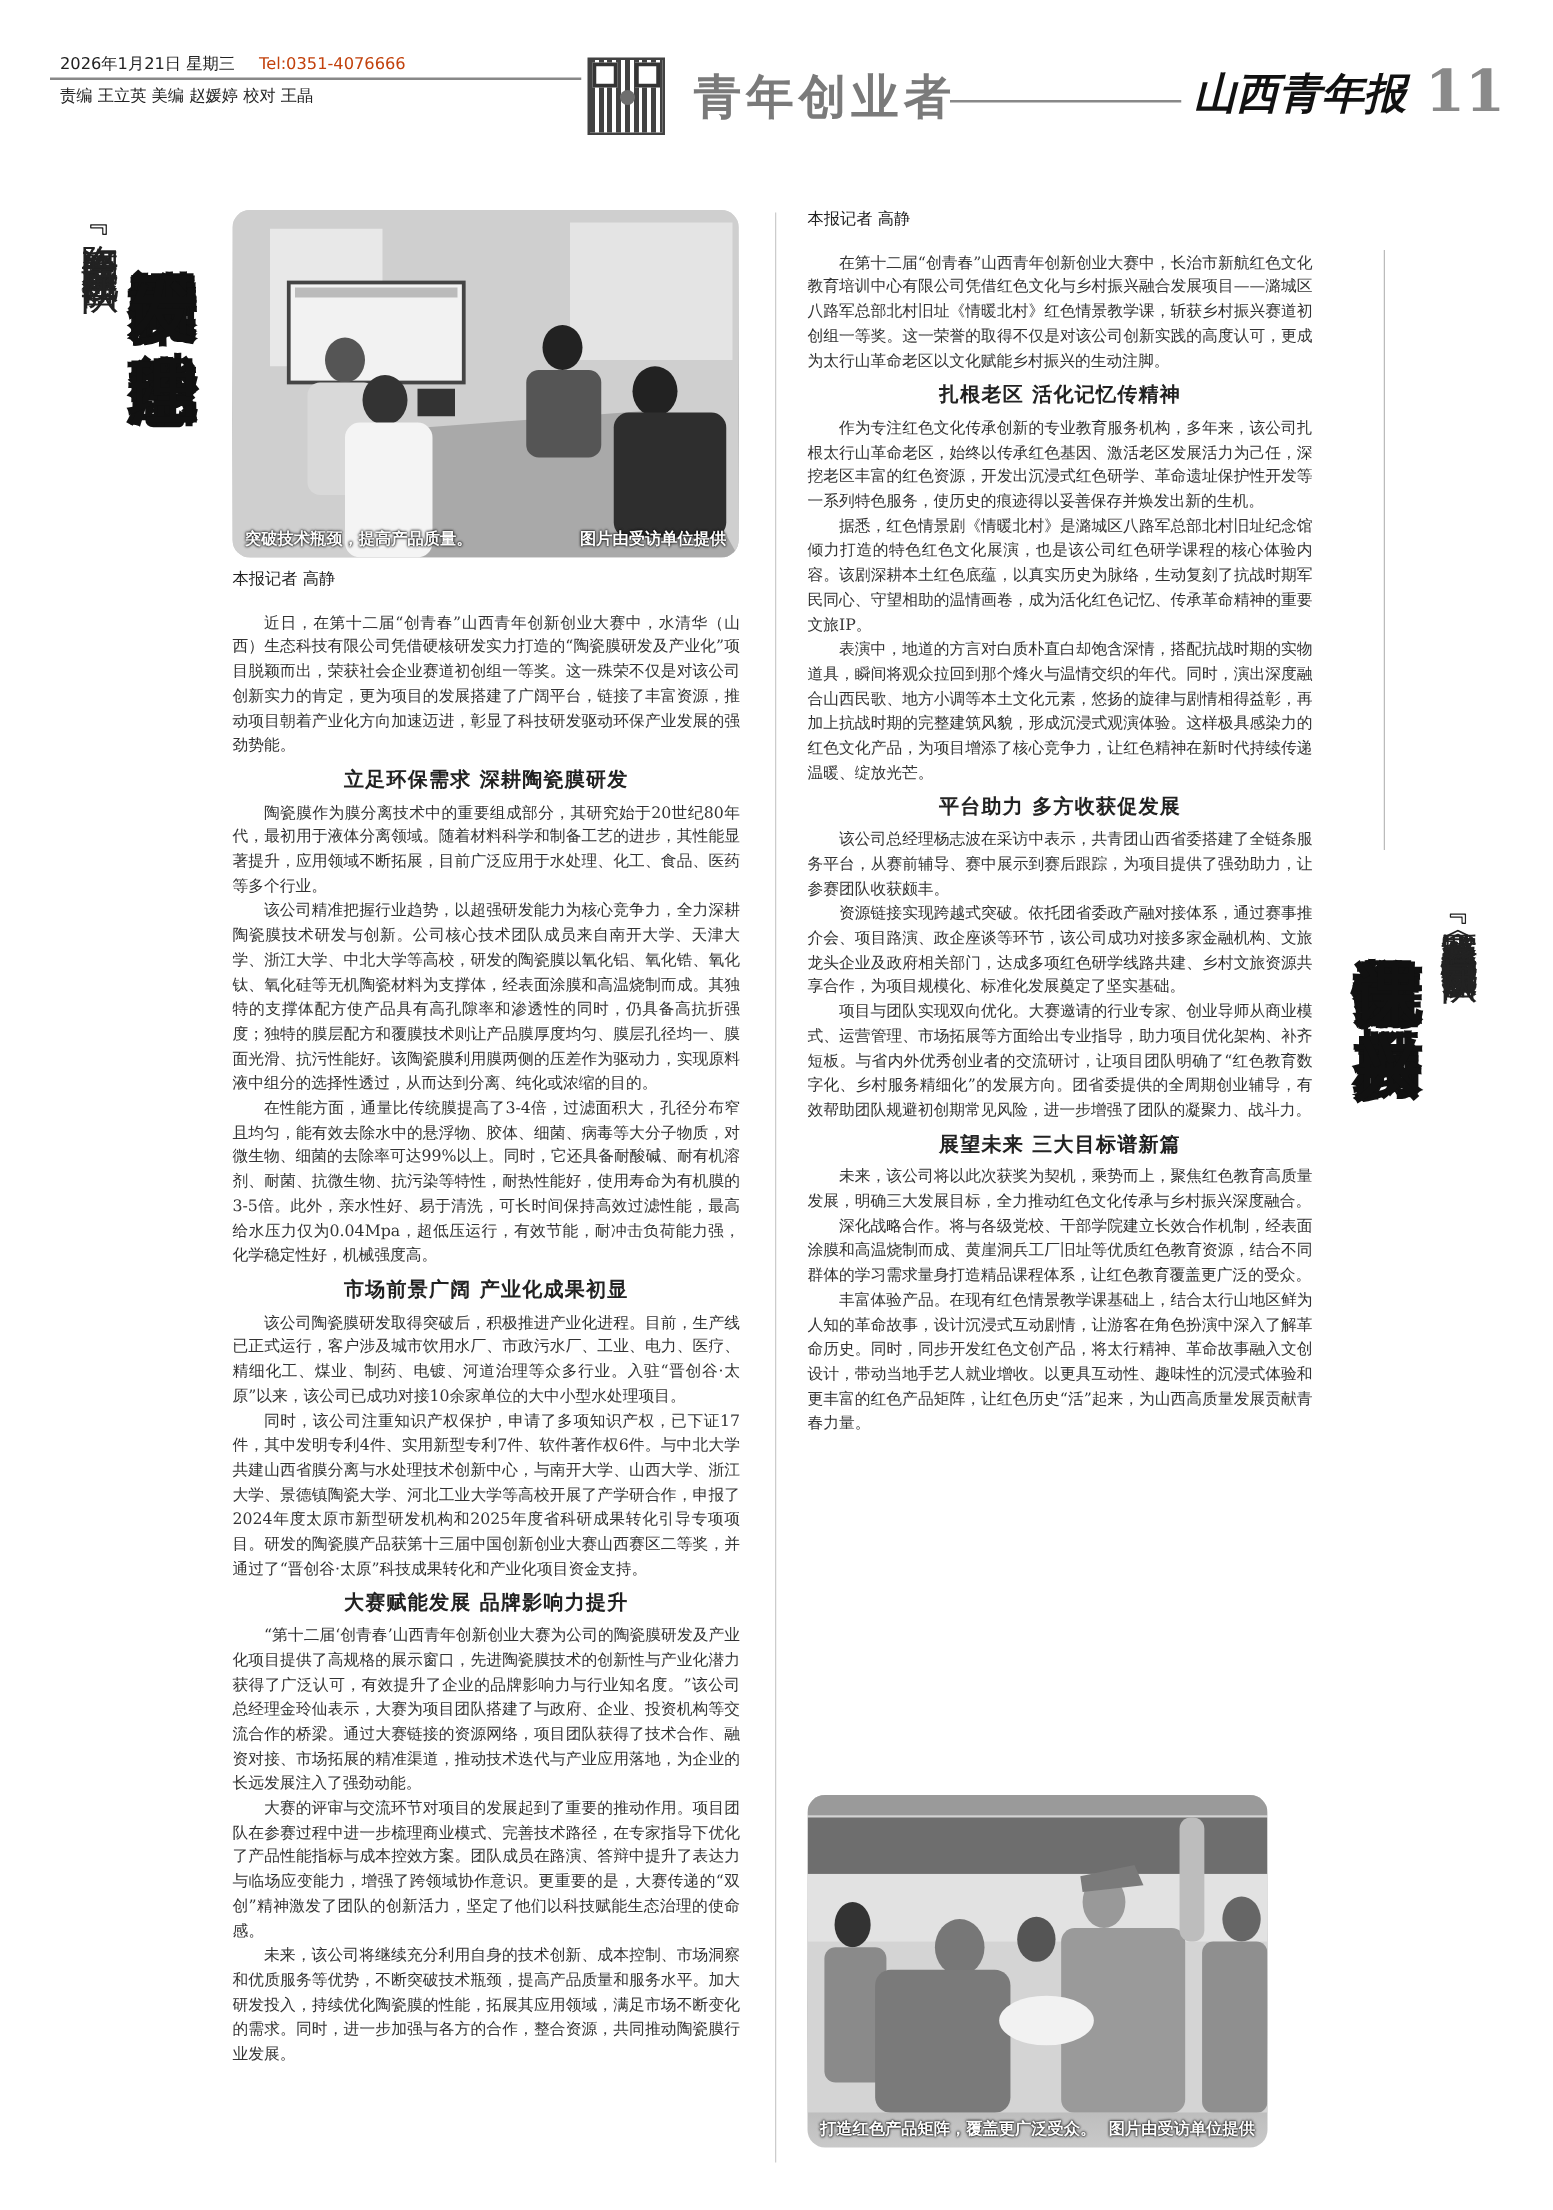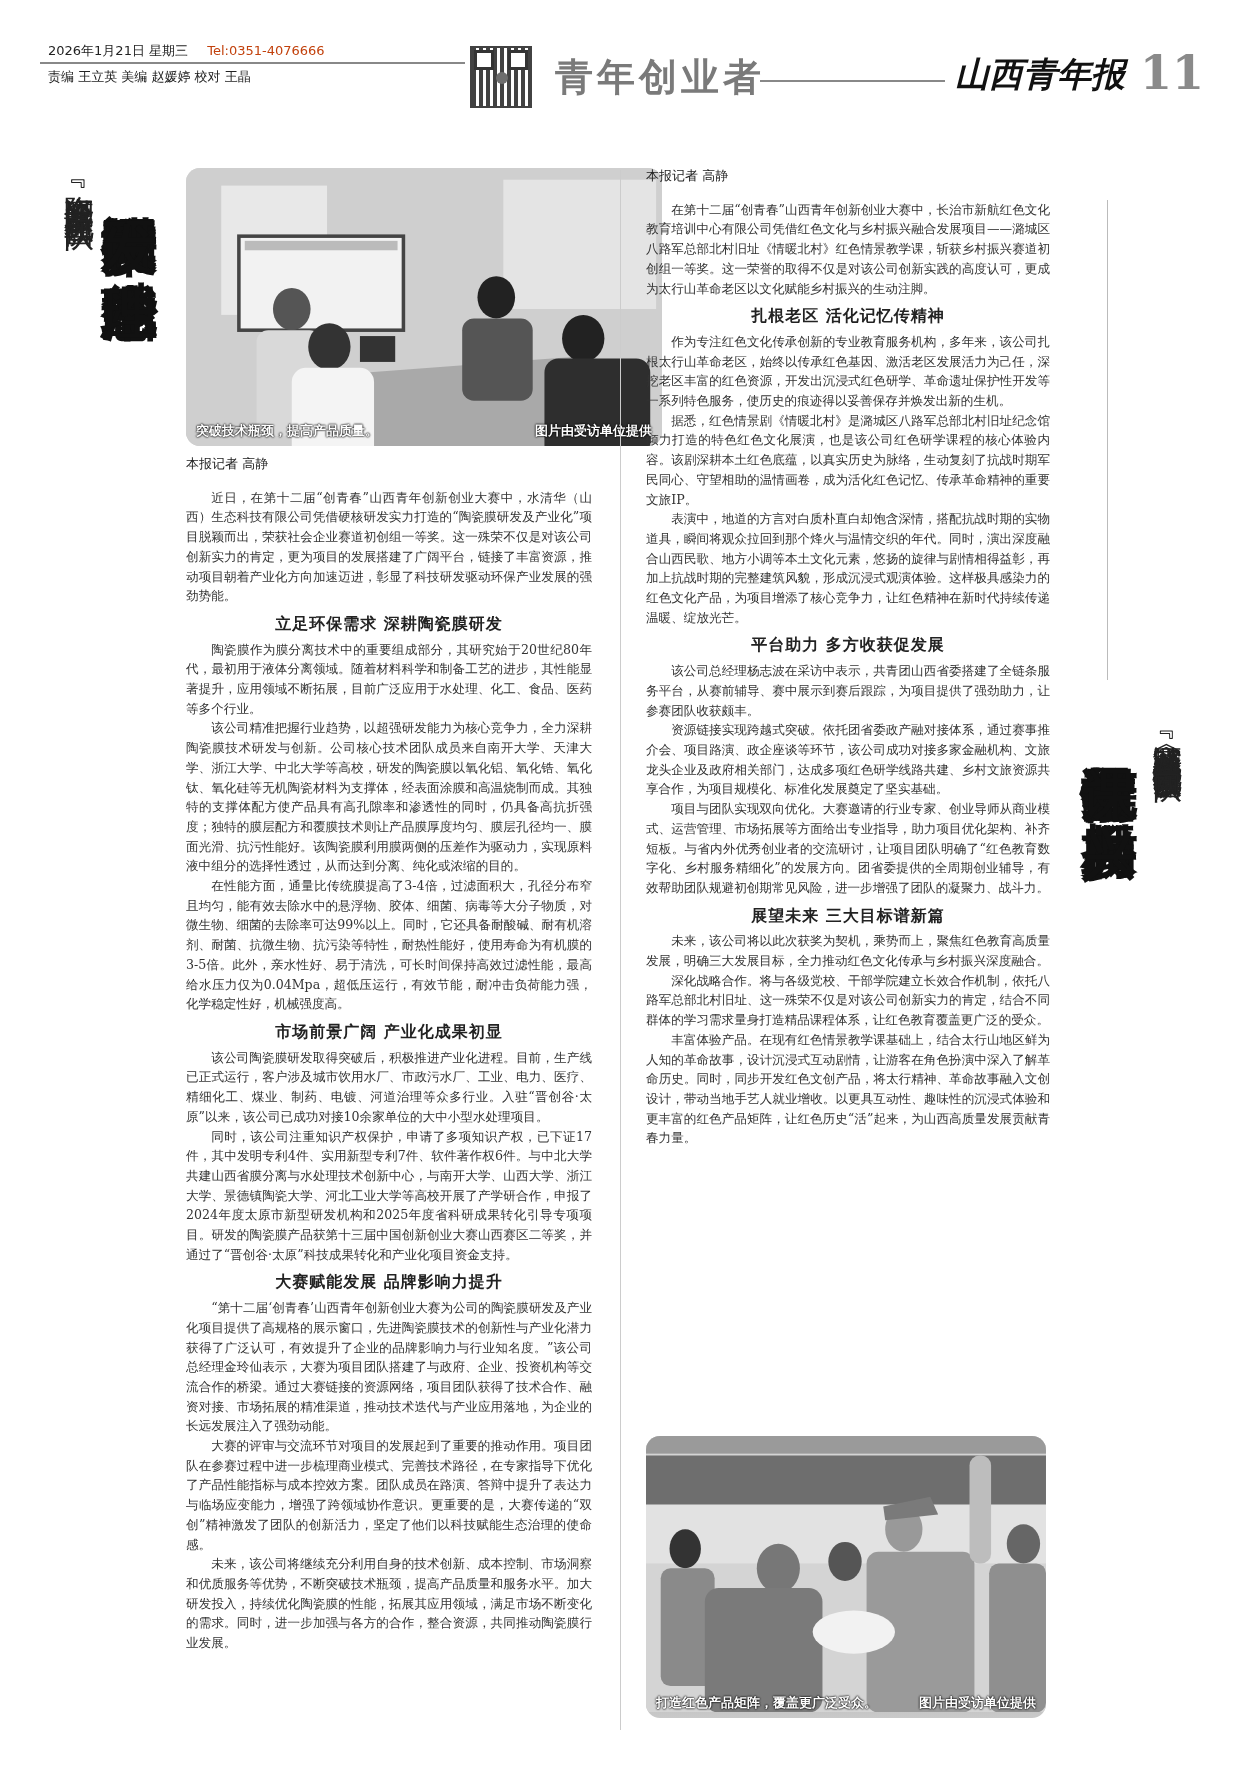--- a/index.html
+++ b/index.html
@@ -22,22 +22,22 @@
   
   .vtitle { writing-mode:vertical-rl; font-weight:bold; color:#111; font-family:"DejaVu Serif",serif; }
   .vt-left-main { left:100px; top:170px; font-size:56px; line-height:62px; letter-spacing:1px; }
   .vt-left-sub { left:58px; top:170px; font-size:30px; color:#222; font-weight:normal; letter-spacing:2px; }
   .vt-right-main { left:1080px; top:722px; font-size:56px; line-height:62px; letter-spacing:0px; }
   .vt-right-sub { left:1148px; top:722px; font-size:29px; color:#222; font-weight:normal; letter-spacing:1px; }
   .vrule { left:1107px; top:200px; width:1px; height:480px; background:#bbb; }
   .col-rule { left:620px; top:170px; width:1px; height:1560px; background:#ccc; }
   
   .photo { border-radius:14px; overflow:hidden; background:linear-gradient(180deg,#d8d8d8 0%,#bcbcbc 35%,#9a9a9a 60%,#c9c9c9 100%); }
-  .photo1 { left:186px; top:168px; width:476px; height:278px; }
-  .photo2 { left:646px; top:1436px; width:400px; height:282px; }
+  .photo1 { left:186px; top:168px; width:405px; height:278px; }
+  .photo2 { left:646px; top:1436px; width:368px; height:282px; }
   .photo .scene { position:absolute; inset:0; }
   .photo .cap { position:absolute; bottom:6px; left:10px; right:10px; display:flex; justify-content:space-between; font-family:"DejaVu Sans",sans-serif; font-size:13px; font-weight:bold; color:#fff; text-shadow:0 0 2px #000,0 0 2px #000; }
   
   .byline { font-family:"DejaVu Sans","Liberation Sans",sans-serif; font-size:13px; color:#222; }
   .article { font-size:12.6px; line-height:19.7px; color:#333; text-align:justify; }
   .article p { margin:0; text-indent:2em; }
   .article h3 { margin:8px 0 6px; font-size:16px; text-align:center; font-weight:bold; color:#222; letter-spacing:1px; }
   .artL { left:186px; top:196px; width:406px; }
   .artR { left:646px; top:196px; width:404px; }
 </style>
@@ -109,21 +109,21 @@
   <h3>扎根老区 活化记忆传精神</h3>
   <p>作为专注红色文化传承创新的专业教育服务机构，多年来，该公司扎根太行山革命老区，始终以传承红色基因、激活老区发展活力为己任，深挖老区丰富的红色资源，开发出沉浸式红色研学、革命遗址保护性开发等一系列特色服务，使历史的痕迹得以妥善保存并焕发出新的生机。</p>
   <p>据悉，红色情景剧《情暖北村》是潞城区八路军总部北村旧址纪念馆倾力打造的特色红色文化展演，也是该公司红色研学课程的核心体验内容。该剧深耕本土红色底蕴，以真实历史为脉络，生动复刻了抗战时期军民同心、守望相助的温情画卷，成为活化红色记忆、传承革命精神的重要文旅IP。</p>
   <p>表演中，地道的方言对白质朴直白却饱含深情，搭配抗战时期的实物道具，瞬间将观众拉回到那个烽火与温情交织的年代。同时，演出深度融合山西民歌、地方小调等本土文化元素，悠扬的旋律与剧情相得益彰，再加上抗战时期的完整建筑风貌，形成沉浸式观演体验。这样极具感染力的红色文化产品，为项目增添了核心竞争力，让红色精神在新时代持续传递温暖、绽放光芒。</p>
   <h3>平台助力 多方收获促发展</h3>
   <p>该公司总经理杨志波在采访中表示，共青团山西省委搭建了全链条服务平台，从赛前辅导、赛中展示到赛后跟踪，为项目提供了强劲助力，让参赛团队收获颇丰。</p>
   <p>资源链接实现跨越式突破。依托团省委政产融对接体系，通过赛事推介会、项目路演、政企座谈等环节，该公司成功对接多家金融机构、文旅龙头企业及政府相关部门，达成多项红色研学线路共建、乡村文旅资源共享合作，为项目规模化、标准化发展奠定了坚实基础。</p>
   <p>项目与团队实现双向优化。大赛邀请的行业专家、创业导师从商业模式、运营管理、市场拓展等方面给出专业指导，助力项目优化架构、补齐短板。与省内外优秀创业者的交流研讨，让项目团队明确了“红色教育数字化、乡村服务精细化”的发展方向。团省委提供的全周期创业辅导，有效帮助团队规避初创期常见风险，进一步增强了团队的凝聚力、战斗力。</p>
   <h3>展望未来 三大目标谱新篇</h3>
   <p>未来，该公司将以此次获奖为契机，乘势而上，聚焦红色教育高质量发展，明确三大发展目标，全力推动红色文化传承与乡村振兴深度融合。</p>
-  <p>深化战略合作。将与各级党校、干部学院建立长效合作机制，依托八路军总部北村旧址、这一殊荣不仅是对该公司创新实力的肯定，结合不同群体的学习需求量身打造精品课程体系，让红色教育覆盖更广泛的受众。</p>
+  <p>深化战略合作。将与各级党校、干部学院建立长效合作机制，经表面涂膜和高温烧制而成、黄崖洞兵工厂旧址等优质红色教育资源，结合不同群体的学习需求量身打造精品课程体系，让红色教育覆盖更广泛的受众。</p>
   <p>丰富体验产品。在现有红色情景教学课基础上，结合太行山地区鲜为人知的革命故事，设计沉浸式互动剧情，让游客在角色扮演中深入了解革命历史。同时，同步开发红色文创产品，将太行精神、革命故事融入文创设计，带动当地手艺人就业增收。以更具互动性、趣味性的沉浸式体验和更丰富的红色产品矩阵，让红色历史“活”起来，为山西高质量发展贡献青春力量。</p>
 </div>
 
 <div class="abs photo photo2">
   <svg class="scene" viewBox="0 0 408 282" preserveAspectRatio="none">
     <rect x="0" y="0" width="408" height="282" fill="#d4d4d4"></rect>
     <rect x="0" y="0" width="408" height="18" fill="#9a9a9a"></rect>
     <polygon points="0,20 408,20 408,70 0,70" fill="#6e6e6e"></polygon>
     <rect x="0" y="70" width="408" height="60" fill="#e2e2e2"></rect>
     <ellipse cx="40" cy="115" rx="16" ry="20" fill="#333"></ellipse>

